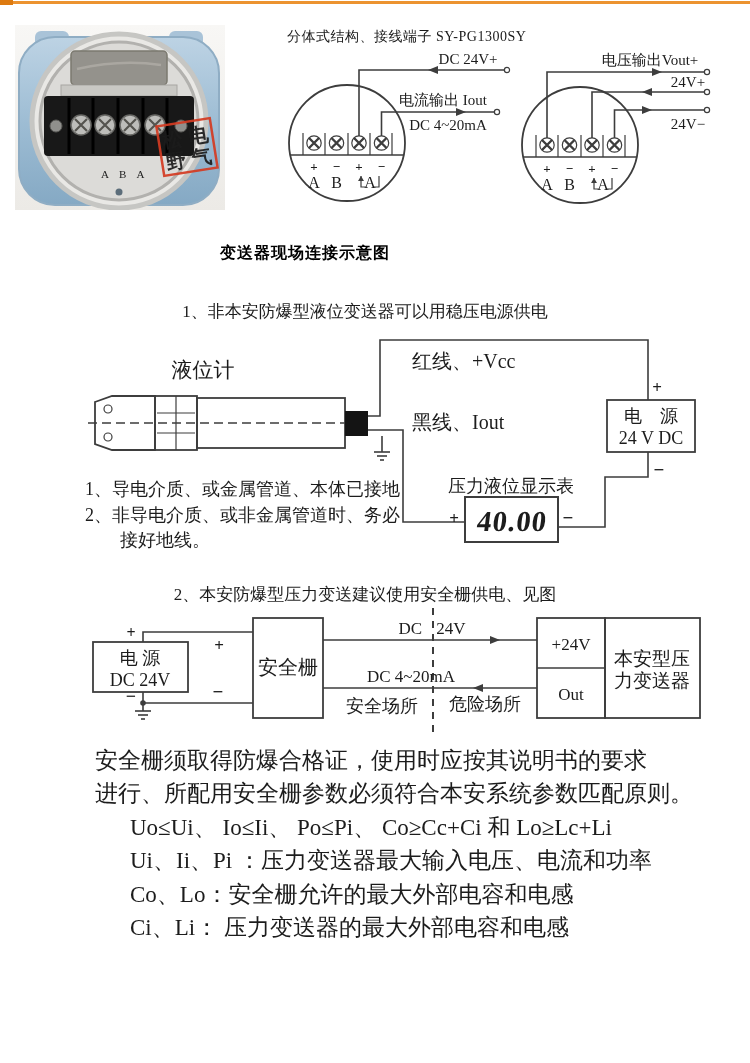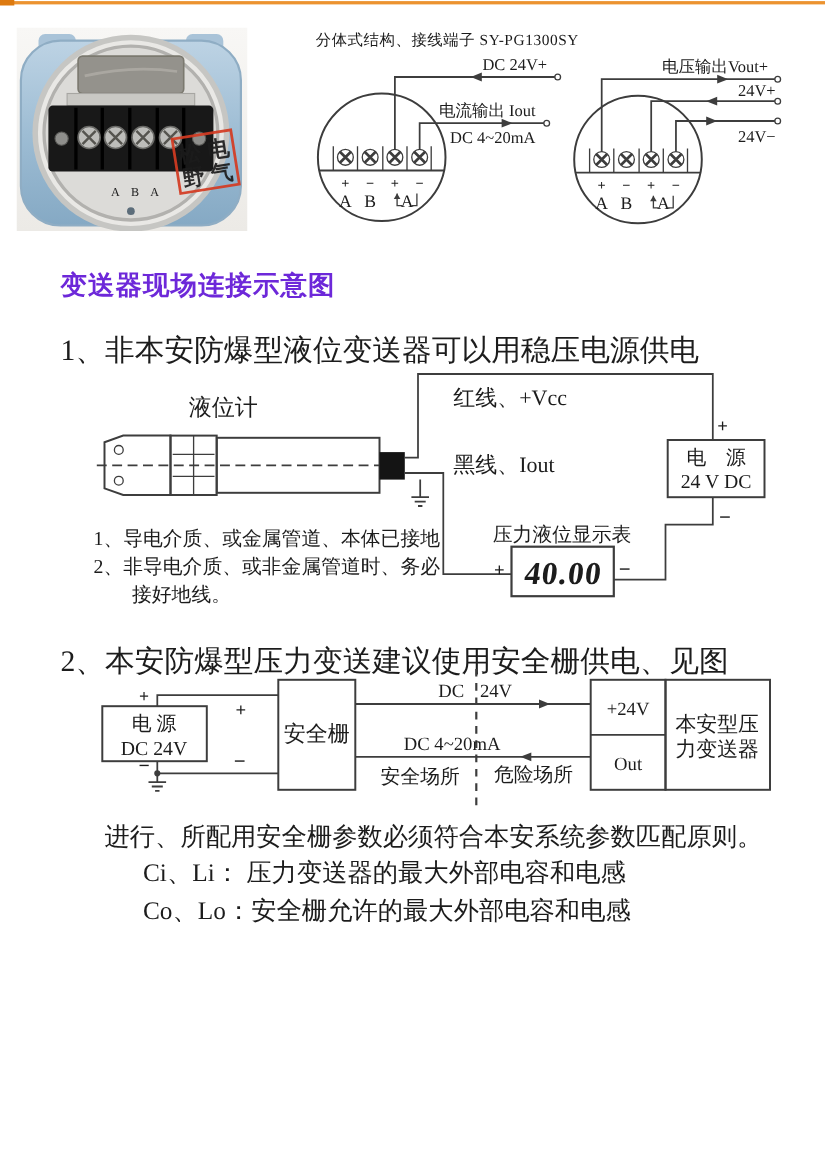--- a/index.html
+++ b/index.html
@@ -4,24 +4,24 @@
 <style>
   html,body{margin:0;padding:0;background:#fff;}
   .page{position:relative;width:750px;height:1063px;background:#ffffff;overflow:hidden;
         font-family:"Liberation Serif",serif;color:#1a1a1a;}
   .top-line{position:absolute;top:1px;left:0;width:750px;height:3px;background:#ec9330;}
   .top-accent{position:absolute;top:0;left:0;width:13px;height:5px;background:#dd7a10;}
   .photo-svg{position:absolute;left:15px;top:25px;}
   .terminal-heading{position:absolute;left:287px;top:28px;width:300px;font-size:14px;
         letter-spacing:.5px;white-space:nowrap;}
   .terminal-svg{position:absolute;left:280px;top:50px;}
-  .page-title{position:absolute;left:55px;top:243px;width:500px;margin:0;
-        font-family:"Liberation Sans","DejaVu Sans",sans-serif;font-weight:bold;font-size:24px;
-        letter-spacing:1px;color:#6d28d9;}
-  .sec-heading{position:absolute;left:55px;width:620px;font-size:27px;white-space:nowrap;color:#1c1c1c;}
+  .page-title{position:absolute;left:55px;top:243px;width:500px;margin:0;text-align:center;
+        font-family:"Liberation Sans","DejaVu Sans",sans-serif;font-weight:bold;font-size:16px;
+        letter-spacing:1px;color:#000000;}
+  .sec-heading{position:absolute;left:55px;width:620px;font-size:17px;white-space:nowrap;color:#1c1c1c;text-align:center;}
   .sec1-heading{top:300px;}
   .sec2-heading{top:583px;}
   .sec1-svg{position:absolute;left:60px;top:335px;}
   .sec2-svg{position:absolute;left:70px;top:608px;}
   .notes-block{position:absolute;left:95px;top:744px;width:580px;font-size:23px;
         line-height:33.4px;color:#1c1c1c;}
   .notes-block p{margin:0;white-space:nowrap;}
   .notes-block p.indent{padding-left:35px;}
   svg text{fill:#1c1c1c;font-family:"Liberation Serif",serif;}
   .wire{stroke:#3d3d3d;stroke-width:1.6;fill:none;}
@@ -301,18 +301,21 @@
       <text x="501" y="92" font-size="17" text-anchor="middle">Out</text>
     </g>
     <g>
       <rect class="box" x="535" y="10" width="95" height="100" fill="#fff"></rect>
       <text x="582" y="57" font-size="19" text-anchor="middle">本安型压</text>
       <text x="582" y="79" font-size="19" text-anchor="middle">力变送器</text>
     </g>
   </svg>
 
   <div class="notes-block">
+    <p>安全栅须取得防爆合格证，使用时应按其说明书的要求</p>
     <p>进行、所配用安全栅参数必须符合本安系统参数匹配原则。</p>
+    <p class="indent">Uo≤Ui、 Io≤Ii、 Po≤Pi、 Co≥Cc+Ci 和 Lo≥Lc+Li</p>
+    <p class="indent">Ui、Ii、Pi ：压力变送器最大输入电压、电流和功率</p>
+    <p class="indent">Co、Lo：安全栅允许的最大外部电容和电感</p>
     <p class="indent">Ci、Li： 压力变送器的最大外部电容和电感</p>
-    <p class="indent">Co、Lo：安全栅允许的最大外部电容和电感</p>
   </div>
 
 </div>
 
 </body></html>

